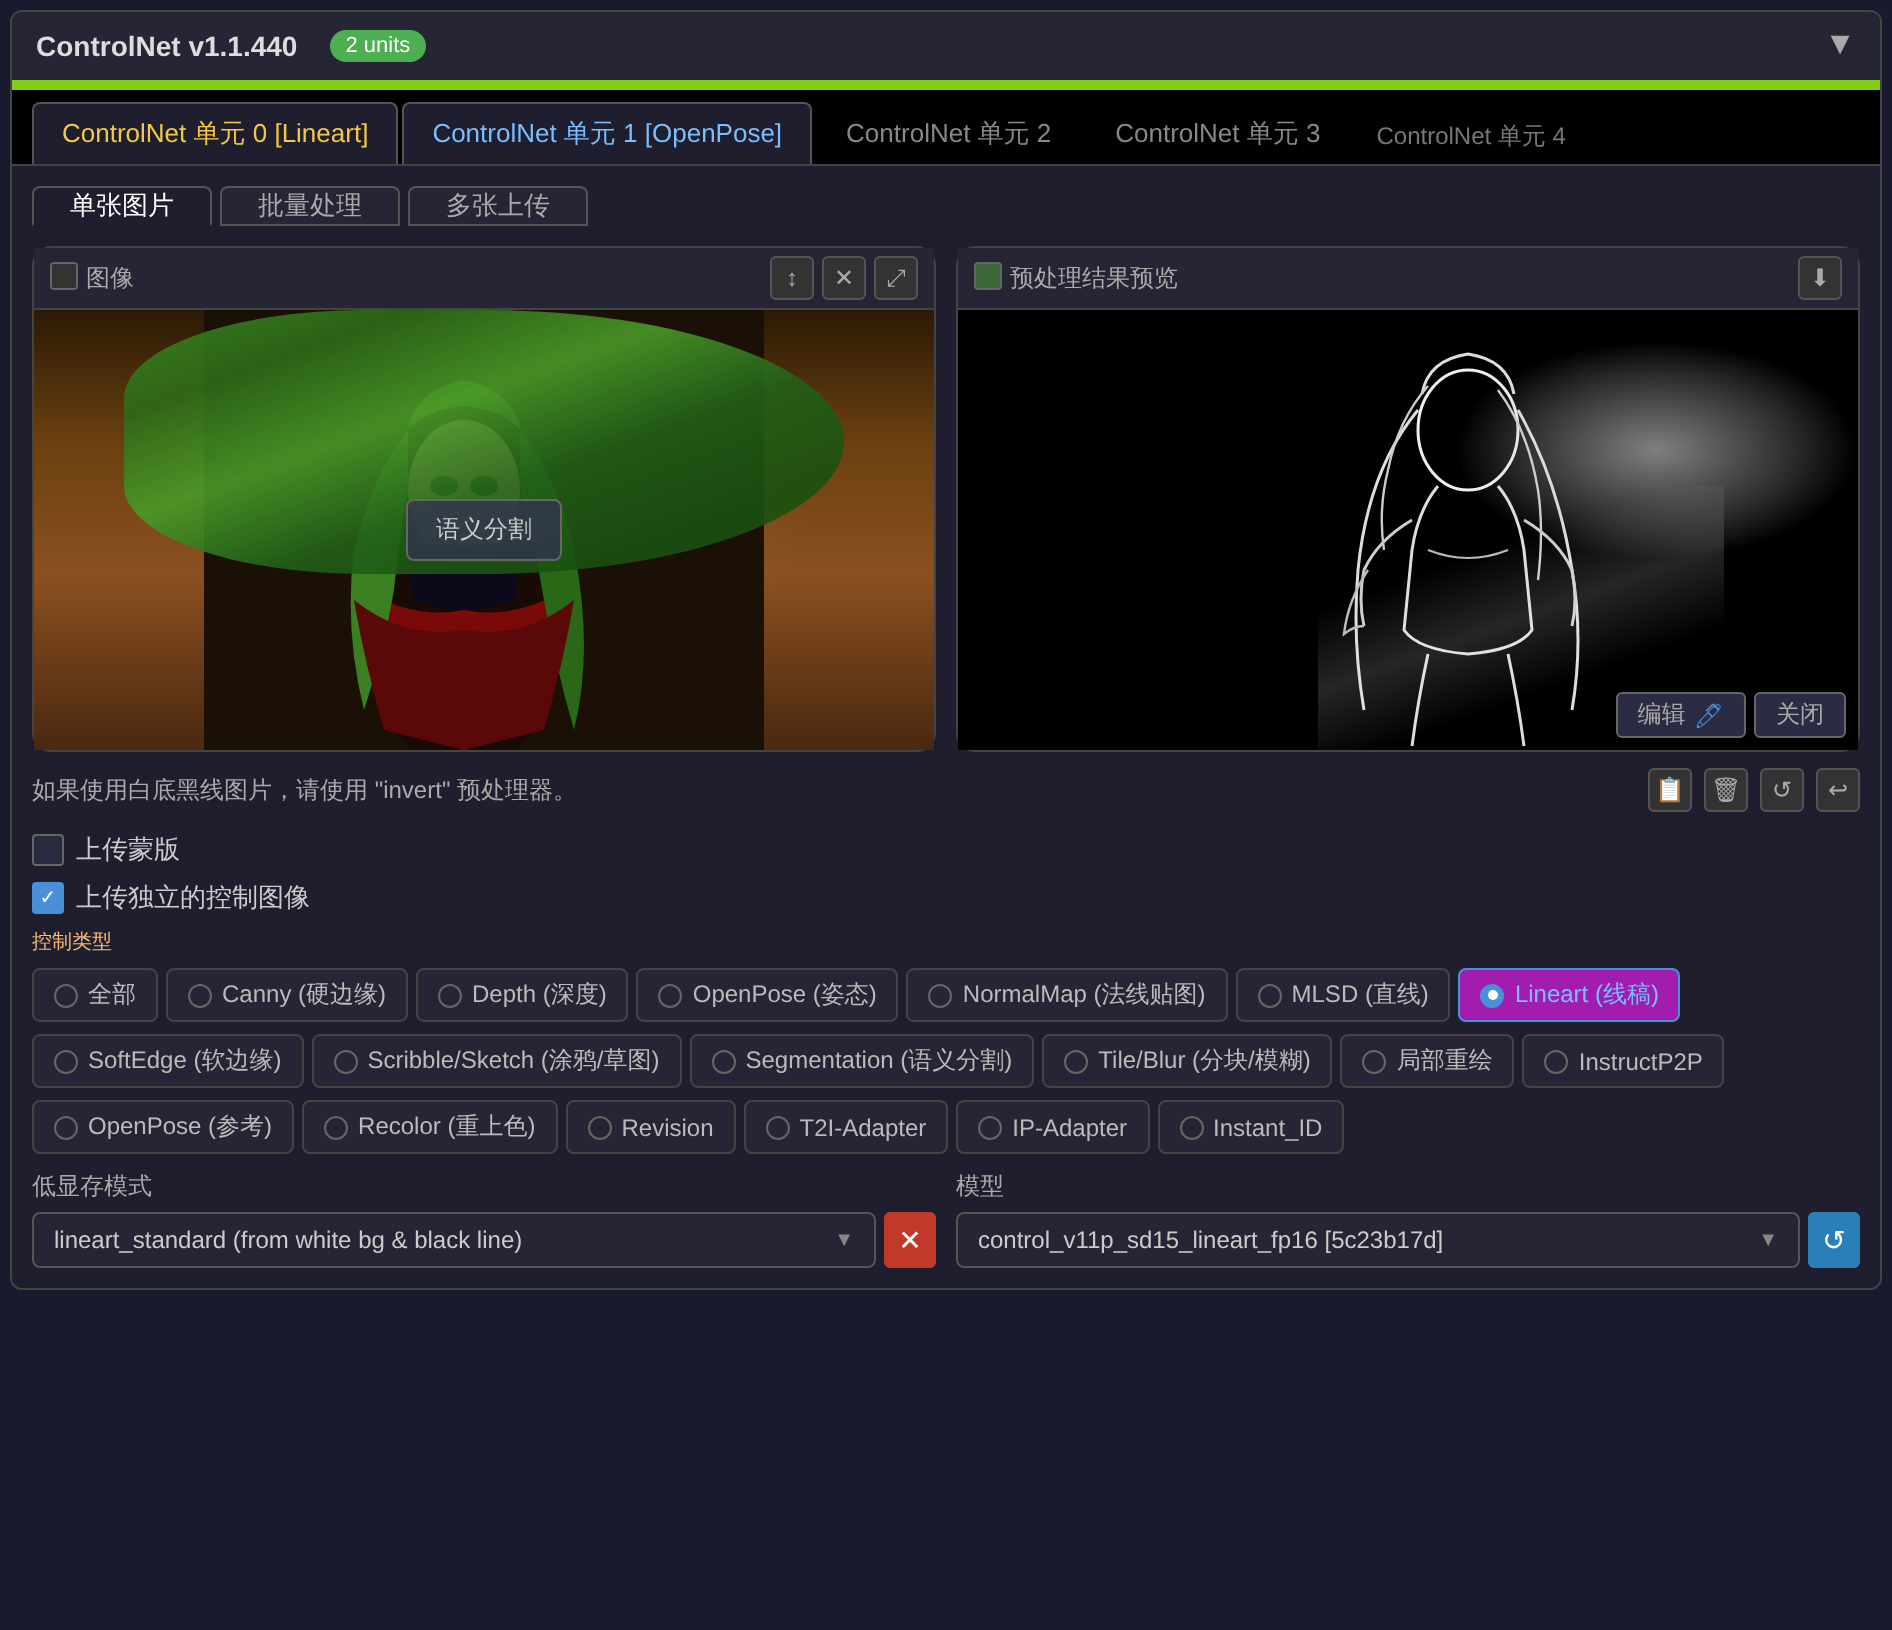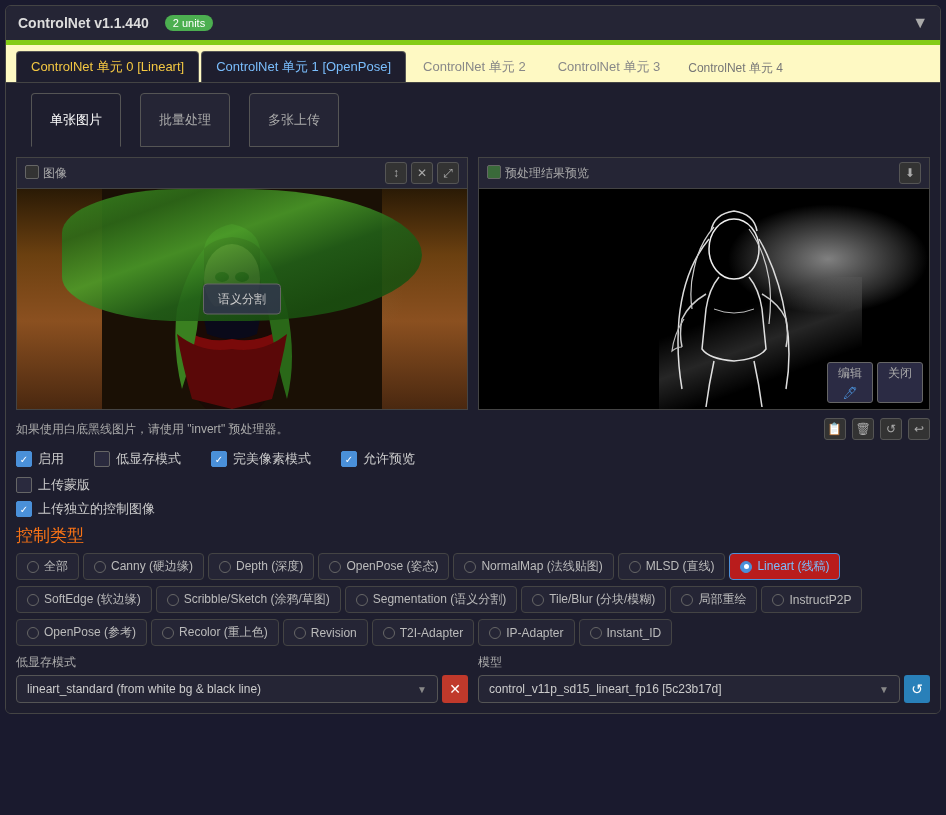--- a/index.html
+++ b/index.html
@@ -45,21 +45,21 @@
     .collapse-arrow {
       color: #aaa;
       font-size: 16px;
       cursor: pointer;
     }
 
     
     .tabs-row {
       display: flex;
       padding: 6px 10px 0;
-      background: #fef9c3;
+      background: #000000;
       border-bottom: 1px solid #444;
       flex-wrap: wrap;
       gap: 2px;
     }
     .tab {
       padding: 6px 14px;
       border-radius: 4px 4px 0 0;
       cursor: pointer;
       font-size: 13px;
       border: 1px solid transparent;
@@ -86,47 +86,46 @@
       background: #1e1e2e;
     }
 
     
     .inner-tabs {
       display: flex;
       gap: 4px;
       margin-bottom: 10px;
     }
     .inner-tab {
-      padding: 17px 18px;
+      padding: 0 18px;
       border-radius: 4px 4px 0 0;
       cursor: pointer;
       font-size: 13px;
       border: 1px solid #555;
       background: #252535;
       color: #aaa;
-      margin-left: 15px;
     }
     .inner-tab.active {
       background: #1e1e2e;
       color: #fff;
       border-bottom-color: #1e1e2e;
     }
 
     
     .image-row {
       display: flex;
       gap: 10px;
       margin-bottom: 8px;
     }
 
     .image-panel {
       flex: 1;
       background: #111;
       border: 1px solid #444;
-      border-radius: 0;
+      border-radius: 10px;
       position: relative;
       min-height: 230px;
     }
 
     .image-panel-header {
       display: flex;
       align-items: center;
       padding: 4px 8px;
       background: #252535;
       border-bottom: 1px solid #444;
@@ -181,21 +180,20 @@
       background: rgba(50,50,80,0.85);
       border: 1px solid #666;
       color: #aaa;
       padding: 2px 10px;
       border-radius: 3px;
       font-size: 12px;
       cursor: pointer;
       display: flex;
       align-items: center;
       gap: 4px;
-      flex-direction: column;
     }
 
     
     .hint-row {
       display: flex;
       align-items: center;
       justify-content: space-between;
       margin-bottom: 10px;
     }
     .hint-text {
@@ -239,22 +237,22 @@
       border-color: #4a90d9;
     }
     .checkbox.checked::after {
       content: '✓';
       color: white;
       font-size: 10px;
     }
 
     
     .section-label {
-      font-size: 17px;
-      color: #f97316;
+      font-size: 10px;
+      color: #fdba74;
       margin-bottom: 6px;
       margin-top: 0;
     }
 
     .radio-grid {
       display: flex;
       flex-wrap: wrap;
       gap: 6px 4px;
       margin-bottom: 8px;
     }
@@ -265,21 +263,21 @@
       padding: 4px 10px;
       border: 1px solid #444;
       border-radius: 4px;
       background: #252535;
       cursor: pointer;
       font-size: 12px;
       color: #bbb;
       white-space: nowrap;
     }
     .radio-item.selected {
-      background: #b91c1c;
+      background: #a21caf;
       border-color: #4a90d9;
       color: #7abefd;
       justify-content: center;
     }
     .radio-circle {
       width: 12px;
       height: 12px;
       border: 1px solid #666;
       border-radius: 50%;
       display: flex;
@@ -559,38 +557,20 @@
     <div class="hint-row">
       <span class="hint-text">如果使用白底黑线图片，请使用 "invert" 预处理器。</span>
       <div class="hint-icons">
         <div class="icon-btn">📋</div>
         <div class="icon-btn">🗑</div>
         <div class="icon-btn">↺</div>
         <div class="icon-btn">↩</div>
       </div>
     </div>
 
-    <div class="options-row">
-      <label class="option-item">
-        <div class="checkbox checked"></div>
-        <span>启用</span>
-      </label>
-      <label class="option-item">
-        <div class="checkbox"></div>
-        <span>低显存模式</span>
-      </label>
-      <label class="option-item">
-        <div class="checkbox checked"></div>
-        <span>完美像素模式</span>
-      </label>
-      <label class="option-item">
-        <div class="checkbox checked"></div>
-        <span>允许预览</span>
-      </label>
-    </div>
 
     <div class="checkbox-row2">
       <label class="option-item">
         <div class="checkbox"></div>
         <span>上传蒙版</span>
       </label>
     </div>
     <div class="checkbox-row2">
       <label class="option-item">
         <div class="checkbox checked"></div>

